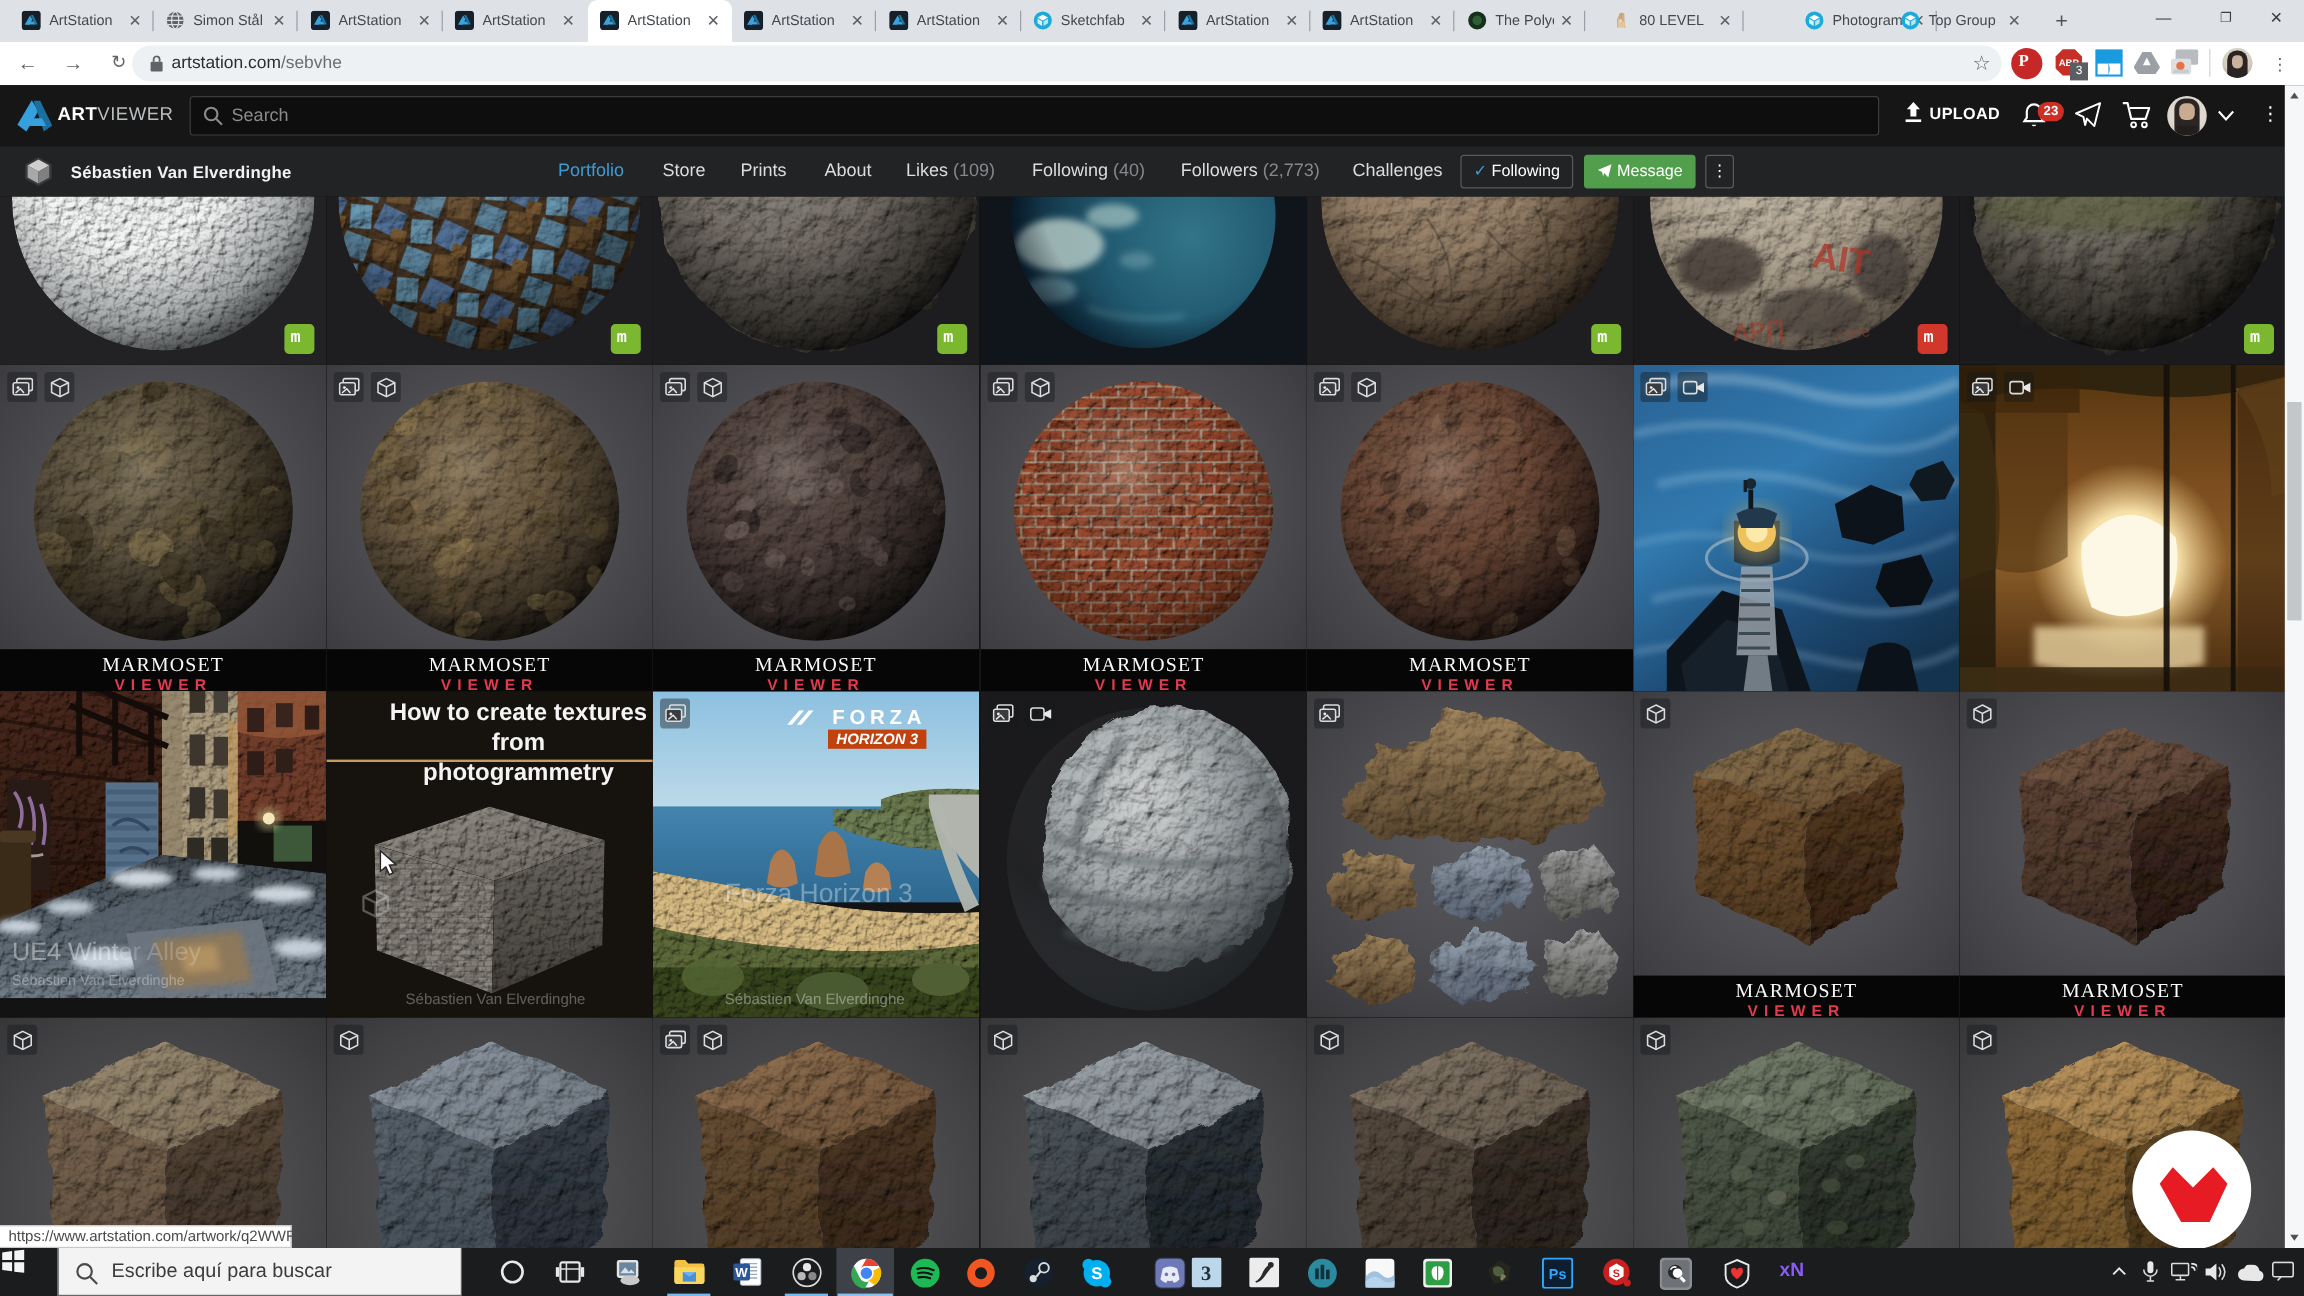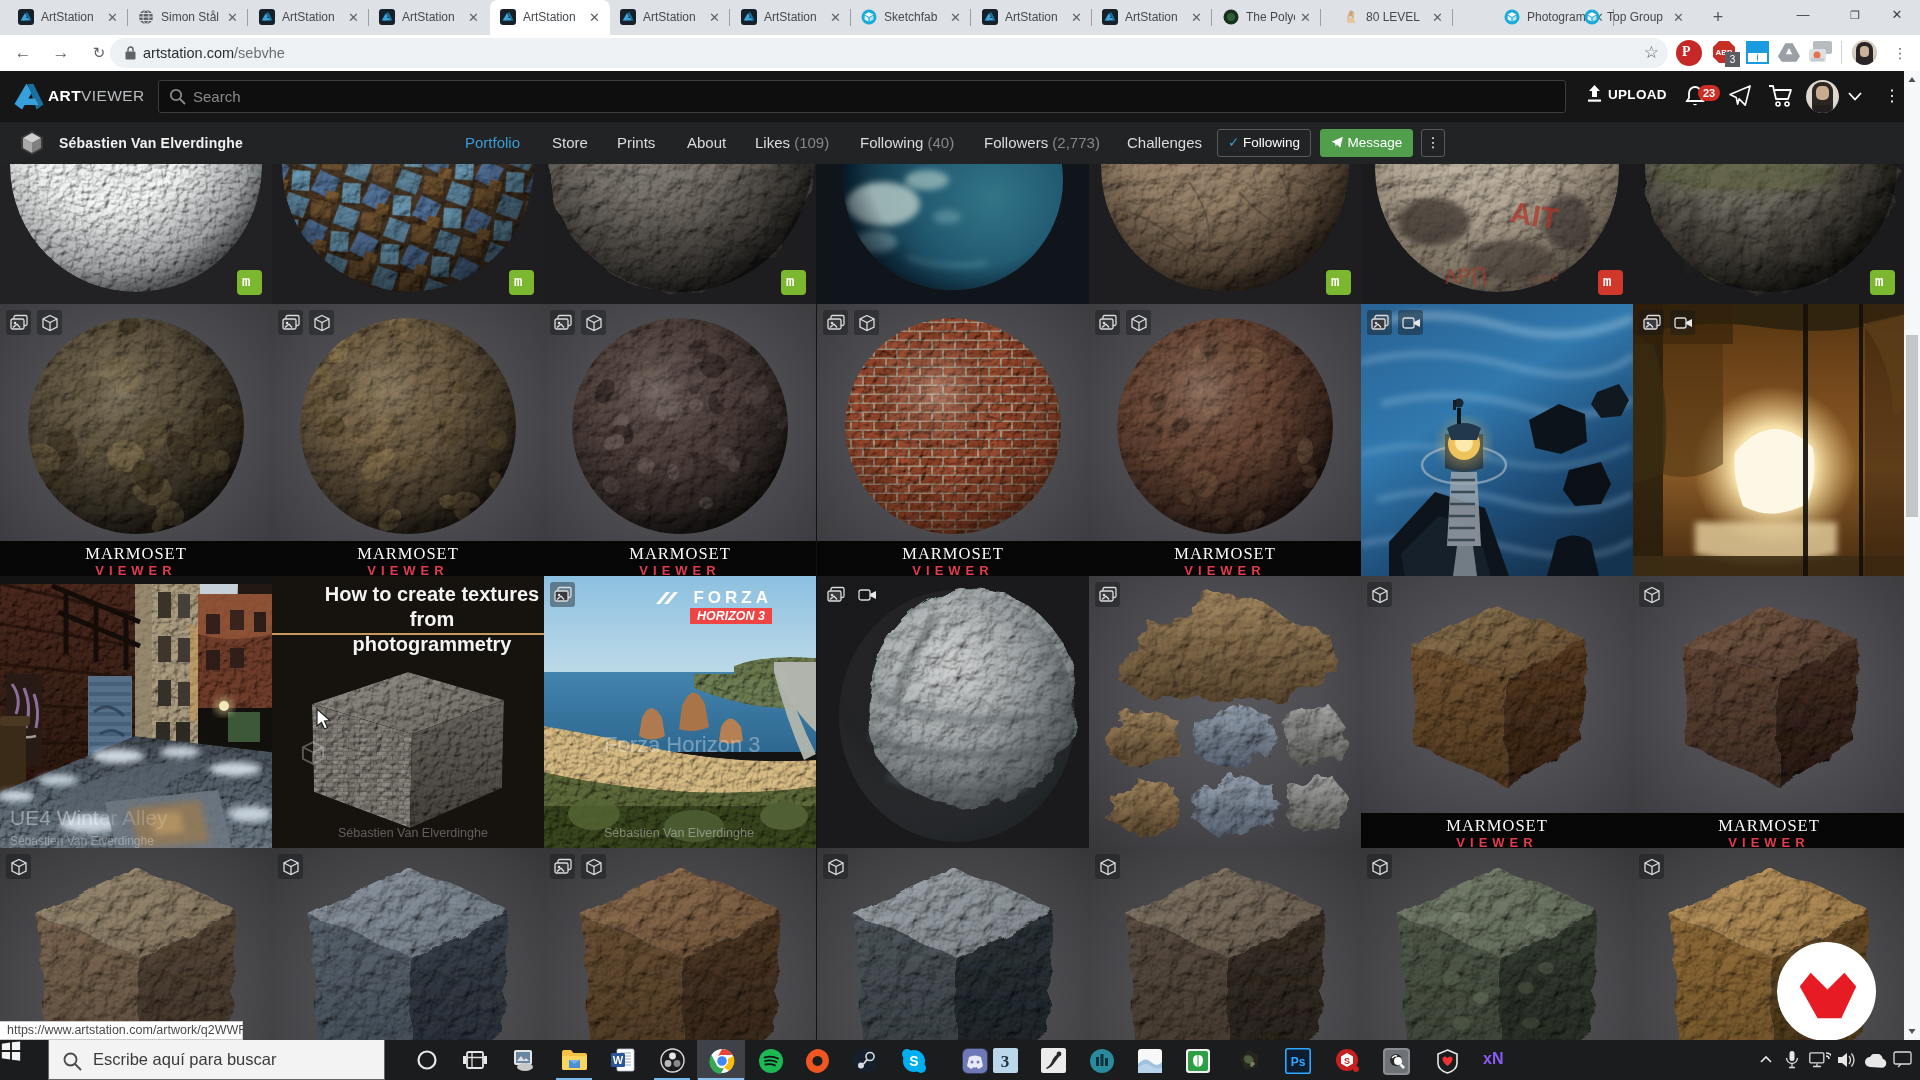--- a/index.html
+++ b/index.html
@@ -1011,21 +1011,21 @@
           </svg>
         </div>
         <div class="badge">
           <svg width="19" height="18" viewBox="0 0 19 18">
             <rect x="1" y="4" width="11" height="10" rx="2" fill="none" stroke="#dcdcdc" stroke-width="1.3"></rect>
             <path d="M12 8 L18 5 V13 L12 10 Z" fill="#e8e8e8"></path>
           </svg>
         </div>
       </div>
     </div>
-    <div class="cell" style="left:0px;top:420px;">
+    <div class="cell" style="left:0px;top:396px;">
       <svg class="art" width="272" height="272" viewBox="0 0 272 272">
         <defs>
           <linearGradient id="albk" x1="0" y1="0" x2="0" y2="1">
             <stop offset="0" stop-color="#4c291e"></stop>
             <stop offset="0.6" stop-color="#382016"></stop>
             <stop offset="1" stop-color="#2a150e"></stop>
           </linearGradient>
           <linearGradient id="alg" x1="0" y1="0" x2="0" y2="1">
             <stop offset="0" stop-color="#434b53"></stop>
             <stop offset="0.5" stop-color="#59656f"></stop>
@@ -1158,21 +1158,21 @@
         <path d="M0 230 h272 v42 h-272 Z" fill="#39461f" filter="url(#texf)"></path>
         <ellipse cx="50" cy="238" rx="26" ry="16" fill="#556635" opacity="0.8"></ellipse>
         <ellipse cx="150" cy="250" rx="30" ry="16" fill="#4a5a30"></ellipse>
         <ellipse cx="240" cy="240" rx="24" ry="14" fill="#515f35"></ellipse>
         <path d="M240 92 q12 48 32 86 l-12 6 q-18 -42 -30 -88 Z" fill="#b2b6ae" opacity="0.95"></path>
       </svg>
       <div style="position:absolute;right:44px;top:12px;z-index:5;color:#fff;font-weight:700;font-size:17px;letter-spacing:4px;padding-left:32px;">FORZA</div>
       <svg style="position:absolute;right:136px;top:14px;z-index:5" width="26" height="16" viewBox="0 0 26 16">
         <path d="M2 14 L12 2 h4 L6 14 Z M10 14 L20 2 h4 L14 14 Z" fill="#fff"></path>
       </svg>
-      <div style="position:absolute;right:44px;top:32px;z-index:5;background:#ef4444;color:#fff;font-weight:700;font-style:italic;font-size:12.5px;padding:1px 7px;">HORIZON 3</div>
+      <div style="position:absolute;right:44px;top:32px;z-index:5;background:#c2410c;color:#fff;font-weight:700;font-style:italic;font-size:12.5px;padding:1px 7px;">HORIZON 3</div>
       <div style="position:absolute;left:60px;top:156px;font-size:22px;color:rgba(255,255,255,0.35);z-index:5;">Forza Horizon 3</div>
       <div style="position:absolute;left:60px;bottom:8px;font-size:12.5px;color:rgba(255,255,255,0.38);z-index:5;">Sébastien Van Elverdinghe</div>
       <div class="badges">
         <div class="badge">
           <svg width="18" height="18" viewBox="0 0 18 18">
             <rect x="4" y="1.5" width="13" height="10" rx="1.5" fill="none" stroke="#dcdcdc" stroke-width="1.3"></rect>
             <rect x="1" y="5" width="13" height="10" rx="1.5" fill="#3a3b3f" stroke="#dcdcdc" stroke-width="1.3"></rect>
             <circle cx="5" cy="9" r="1.2" fill="#e8e8e8"></circle>
             <path d="M3 13.5 L7 10 L10 13.5" stroke="#e8e8e8" stroke-width="1.2" fill="none"></path>
           </svg>

